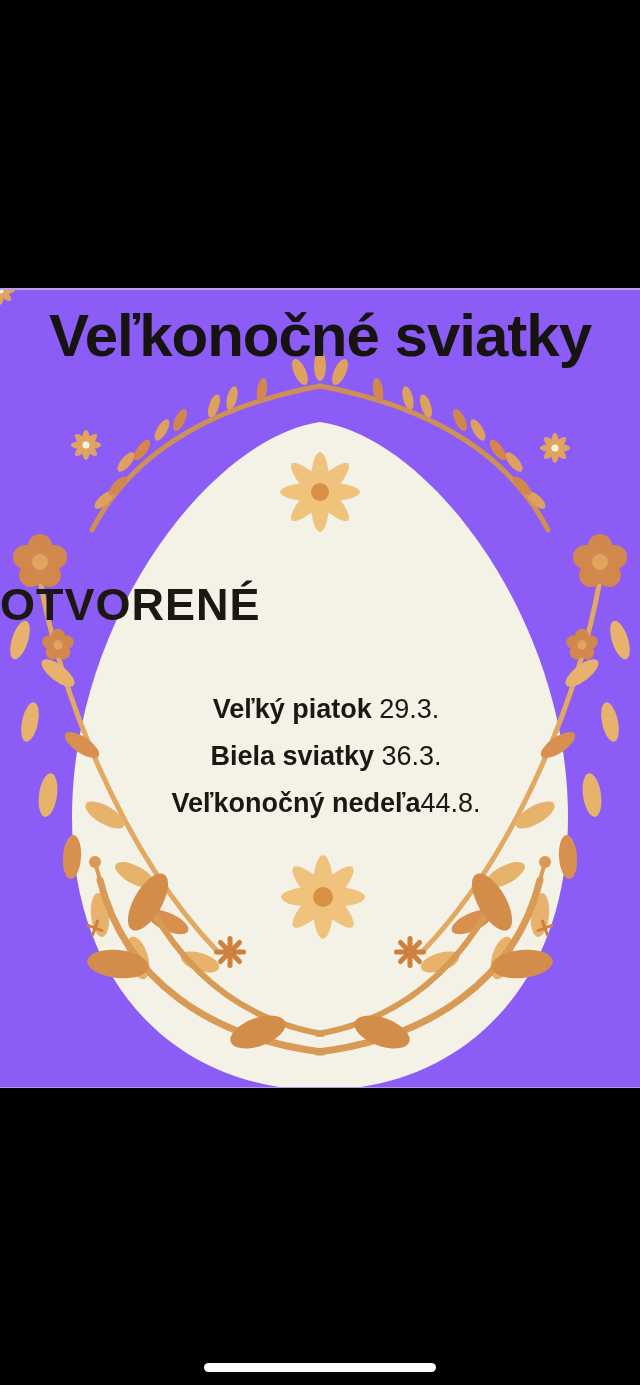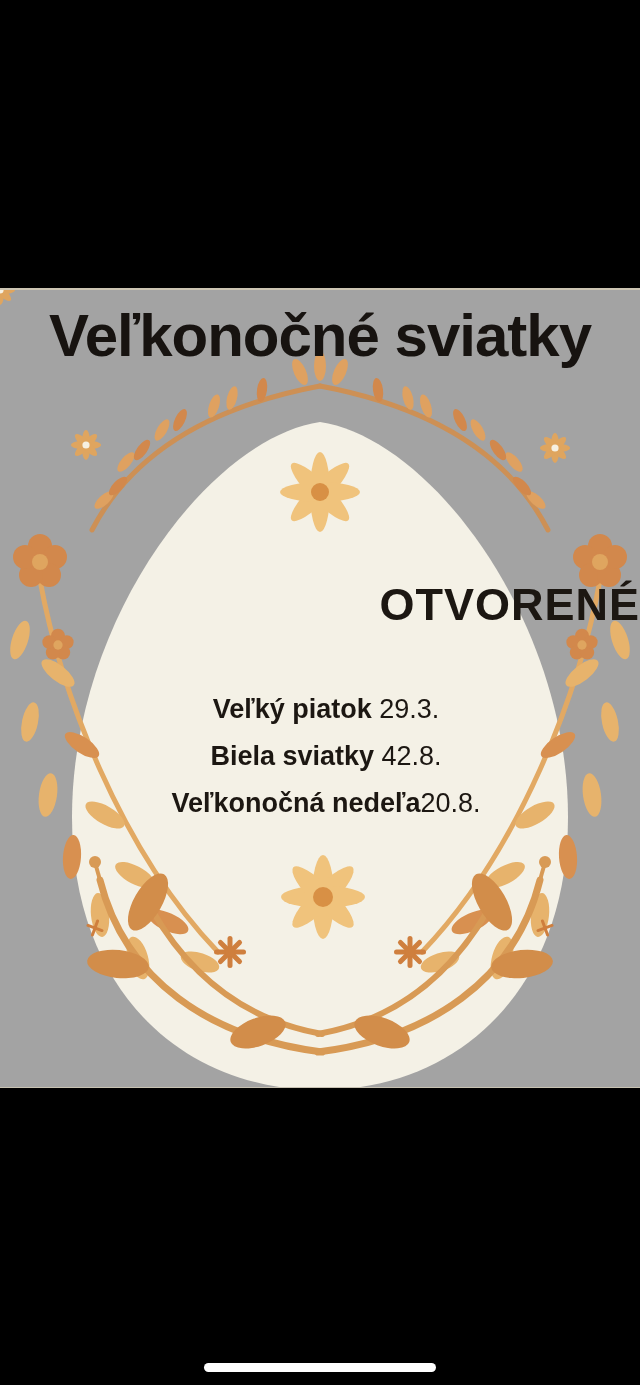--- a/index.html
+++ b/index.html
@@ -5,33 +5,33 @@
   html,body{margin:0;padding:0;background:#000;}
   .screen{
     position:relative;width:640px;height:1385px;background:#000;overflow:hidden;
     font-family:"Liberation Sans","DejaVu Sans",sans-serif;
   }
   .letterbox{position:absolute;left:0;width:640px;background:#000;}
   .letterbox.top{top:0;height:288px;}
   .letterbox.bottom{top:1088px;height:297px;}
   .poster{
     position:absolute;top:288px;left:0;width:640px;height:800px;
-    background:#a3a3a3;overflow:hidden;
+    background:#8b5cf6;overflow:hidden;
     border-top:2px solid rgba(255,240,200,.45);
     border-bottom:1px solid rgba(255,240,200,.4);
     box-sizing:border-box;
   }
   .deco{position:absolute;top:0;left:0;width:640px;height:800px;display:block;}
   .poster-title{
     position:absolute;top:12px;left:0;width:640px;margin:0;
     text-align:center;font-weight:bold;font-size:60px;line-height:1.12;
     letter-spacing:-1px;color:#171310;
   }
   .status-heading{
-    position:absolute;top:289px;left:0;width:640px;margin:0;text-align:right;
+    position:absolute;top:289px;left:0;width:640px;margin:0;text-align:left;
     font-weight:bold;font-size:45px;letter-spacing:1px;color:#1c1712;
   }
   .schedule{
     position:absolute;top:396px;left:12px;width:628px;text-align:center;
     font-size:27px;line-height:47px;color:#1c1712;
   }
   .schedule .day{font-weight:bold;}
   .schedule .date{font-weight:normal;}
   .home-indicator{
     position:absolute;top:1363px;left:50%;transform:translateX(-50%);
@@ -151,19 +151,19 @@
         <circle r="10" fill="#d89045"></circle>
       </g>
     </svg>
 
     <h1 class="poster-title">Veľkonočné sviatky</h1>
 
     <h2 class="status-heading">OTVORENÉ</h2>
 
     <div class="schedule">
       <div><span class="day">Veľký piatok</span><span class="date"> 29.3.</span></div>
-      <div><span class="day">Biela sviatky</span><span class="date"> 42.8.</span></div>
-      <div><span class="day">Veľkonočná nedeľa</span><span class="date">20.8.</span></div>
+      <div><span class="day">Biela sviatky</span><span class="date"> 36.3.</span></div>
+      <div><span class="day">Veľkonočný nedeľa</span><span class="date">44.8.</span></div>
     </div>
   </div>
 
   <div class="home-indicator"></div>
 </div>
 
 </body></html>

